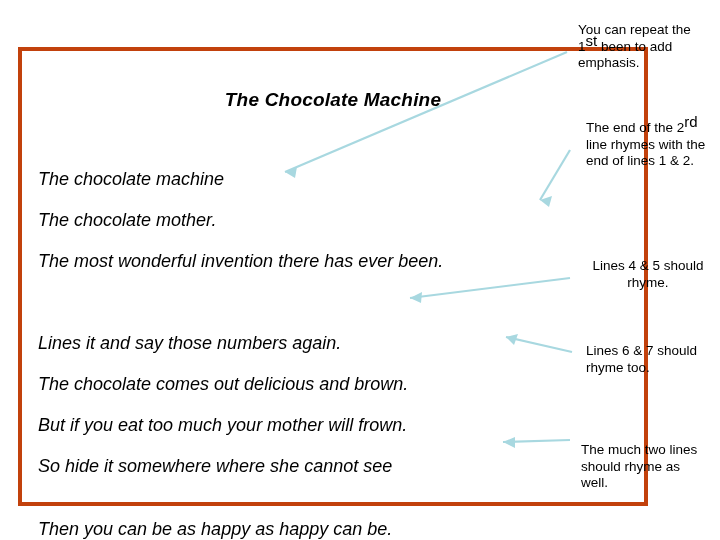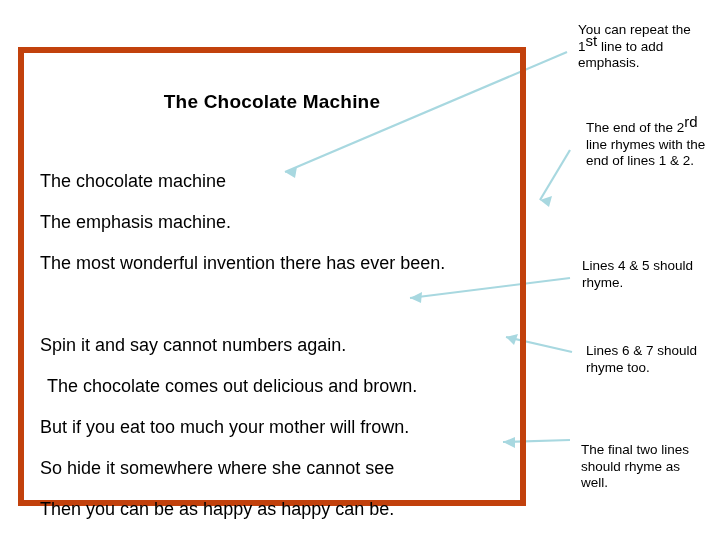--- a/index.html
+++ b/index.html
@@ -22,24 +22,25 @@
     top: 0;
     width: 720px;
     height: 540px;
   }
 
   
   #poem-box {
     position: absolute;
     left: 18px;
     top: 47px;
-    width: 508px;
+    width: 630px;
     height: 459px;
-    border: 6px solid #c2410c;
+    border: 4px solid #c2410c;
     box-sizing: border-box;
+    font-style: italic;
   }
 
   #poem-title {
     position: absolute;
     left: 0;
     top: 38px;
     width: 100%;
     text-align: center;
     font-size: 19px;
     font-weight: bold;
@@ -99,42 +100,42 @@
     <polygon points="506,337 518,334 514,345" fill="#a8d8e0"></polygon>
 
     <line x1="570" y1="440" x2="503" y2="442" stroke="#a8d8e0" stroke-width="2.2"></line>
     <polygon points="503,442 515,437 515,448" fill="#a8d8e0"></polygon>
   </svg>
 
   <div id="poem-box">
     <div id="poem-title">The Chocolate Machine</div>
 
     <div class="poem-line" style="top:118px;">The chocolate machine</div>
-    <div class="poem-line" style="top:159px;">The emphasis machine.</div>
+    <div class="poem-line" style="top:159px;">The chocolate mother.</div>
     <div class="poem-line" style="top:200px;">The most wonderful invention there has ever been.</div>
-    <div class="poem-line" style="top:282px;">Spin it and say cannot numbers again.</div>
-    <div class="poem-line" style="top:323px;margin-left:7px;">The chocolate comes out delicious and brown.</div>
+    <div class="poem-line" style="top:282px;">Lines it and say those numbers again.</div>
+    <div class="poem-line" style="top:323px;">The chocolate comes out delicious and brown.</div>
     <div class="poem-line" style="top:364px;">But if you eat too much your mother will frown.</div>
     <div class="poem-line" style="top:405px;">So hide it somewhere where she cannot see</div>
-    <div class="poem-line" style="top:446px;">Then you can be as happy as happy can be.</div>
+    <div class="poem-line" style="top:468px;">Then you can be as happy as happy can be.</div>
   </div>
 
   <div class="note" style="left:578px; top:22px; width:130px;">
-    <span>You can repeat the 1</span><sup>st</sup><span> line to add emphasis.</span>
+    <span>You can repeat the 1</span><sup>st</sup><span> been to add emphasis.</span>
   </div>
 
   <div class="note" style="left:586px; top:120px; width:122px;">
     <span>The end of the 2</span><sup>rd</sup><span> line rhymes with the end of lines 1 &amp; 2.</span>
   </div>
 
-  <div class="note" style="left:582px; top:258px; width:132px;">
+  <div class="note" style="left:582px; top:258px; width:132px;text-align:center;">
     <span>Lines 4 &amp; 5 should rhyme.</span>
   </div>
 
   <div class="note" style="left:586px; top:343px; width:126px;">
     <span>Lines 6 &amp; 7 should rhyme too.</span>
   </div>
 
   <div class="note" style="left:581px; top:442px; width:128px;">
-    <span>The final two lines should rhyme as well.</span>
+    <span>The much two lines should rhyme as well.</span>
   </div>
 
 </div>
 
 </body></html>

